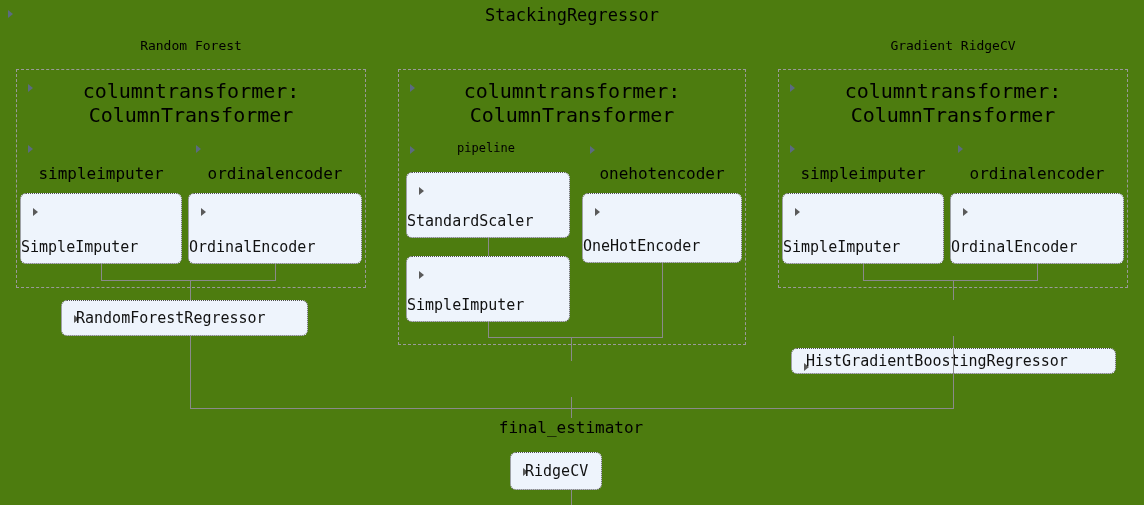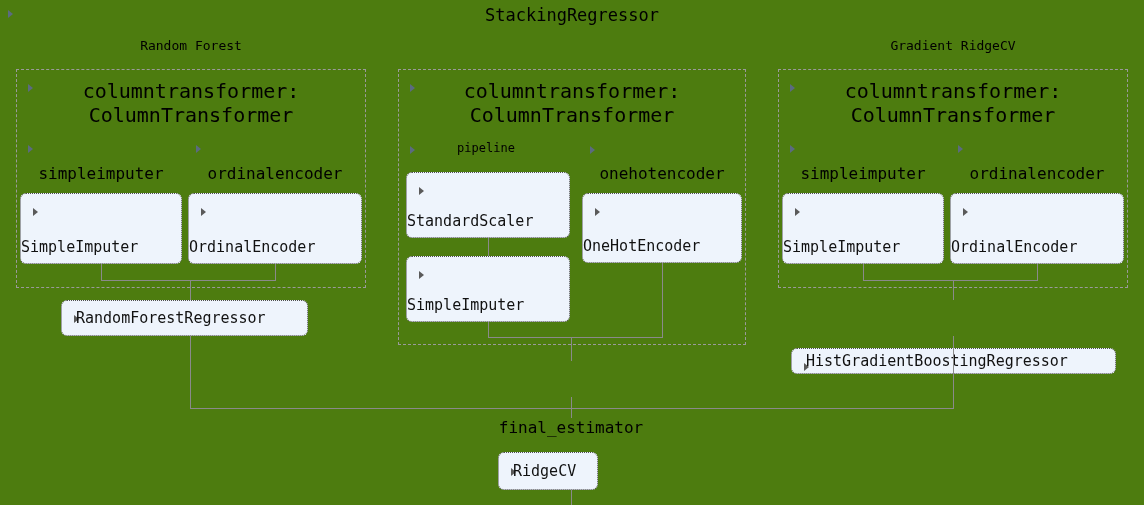--- a/index.html
+++ b/index.html
@@ -209,20 +209,20 @@
     <span class="est-text" style="padding-left:14px;">HistGradientBoostingRegressor</span>
   </div>
 
   <div class="vline" style="left:953px; top:336px; height:73px;"></div>
 
   <div class="hline" style="left:190px; top:408px; width:764px;"></div>
   <div class="vline" style="left:571px; top:397px; height:21px;"></div>
 
   <div class="lbl lbl-final" style="left:421px; top:419px; width:300px;">final_estimator</div>
 
-  <div class="estbox single" style="left:498px; top:452px; width:100px; height:38px;">
+  <div class="estbox single" style="left:510px; top:452px; width:92px; height:38px;">
     <span class="tri dark" style="left:12px; top:15px;"></span>
     <span class="est-text" style="padding-left:14px;">RidgeCV</span>
   </div>
 
   <div class="vline" style="left:571px; top:490px; height:15px;"></div>
 
 </div>
 
 </body></html>

